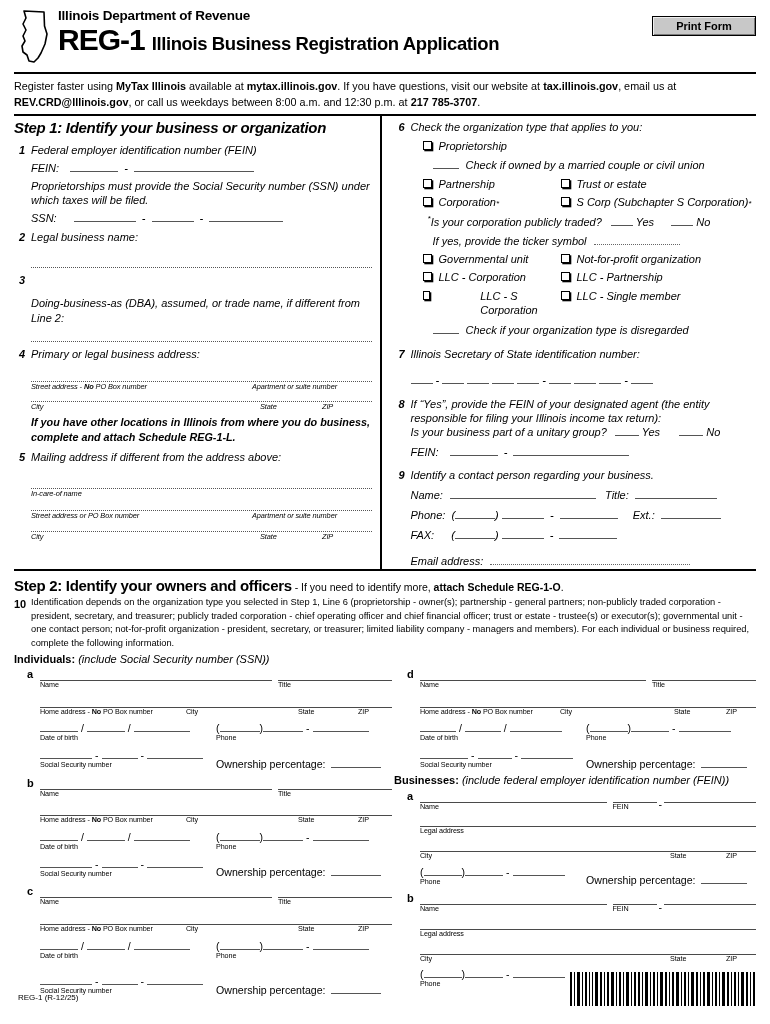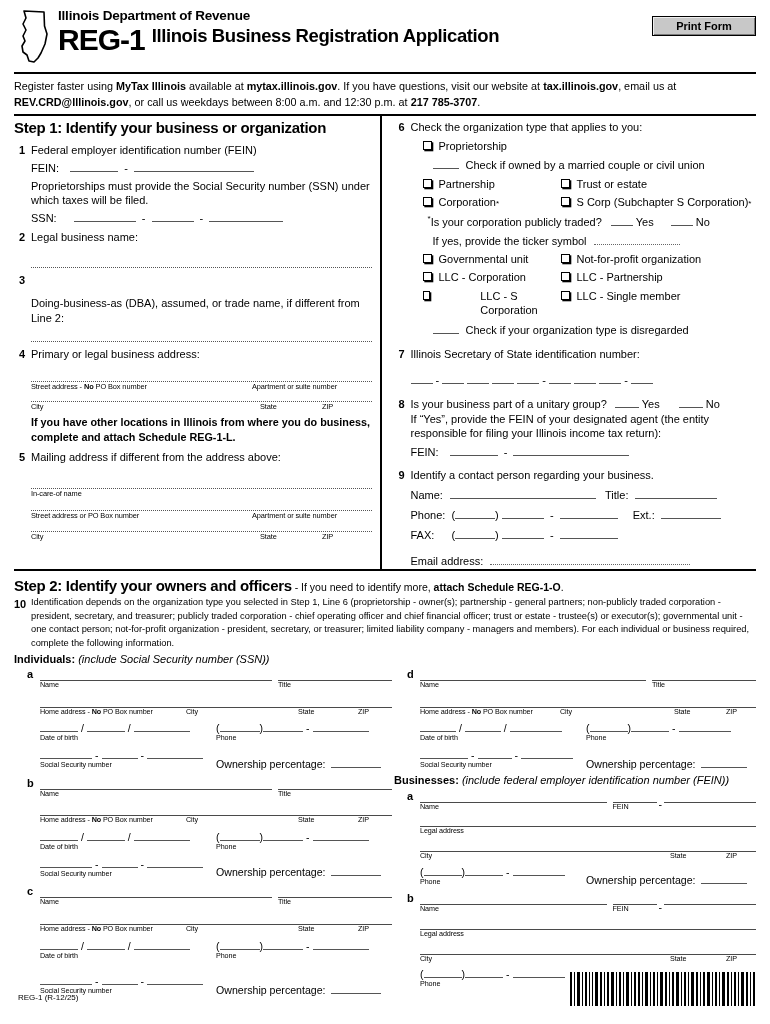--- a/index.html
+++ b/index.html
@@ -13,41 +13,41 @@
     position: relative;
     overflow: hidden;
   }
   .page { width: 770px; height: 1024px; position: relative; padding: 0 14px; }
 
   
   .hdr { display: flex; align-items: flex-start; padding-top: 8px; position: relative; }
   .il-logo { width: 42px; height: 58px; flex: 0 0 42px; }
   .hdr-text { padding-left: 2px; }
   .dept { font-size: 13.5px; font-weight: bold; letter-spacing: -0.2px; line-height: 1.15; }
-  .titleline { display: flex; align-items: flex-start; gap: 7px; margin-top: 1px; }
+  .titleline { display: flex; align-items: flex-end; gap: 7px; margin-top: 1px; }
   .formno { font-size: 30px; font-weight: bold; letter-spacing: -1px; line-height: 1; }
   .formtitle { font-size: 18.5px; font-weight: bold; letter-spacing: -0.4px; }
   .print-btn {
     position: absolute; right: 0; top: 16px;
     width: 104px; height: 20px;
     background: #c8c8c8;
     border: 1px solid #000;
     box-shadow: inset 1px 1px 0 #efefef, inset -1px -1px 0 #7a7a7a;
     font-size: 11px; font-weight: bold;
     display: flex; align-items: center; justify-content: center;
     cursor: pointer;
   }
 
   .rule-thick { border-top: 2.5px solid #000; margin-top: 6px; }
 
   .intro { font-size: 10.8px; line-height: 1.45; padding: 5px 0 4px 0; }
   .intro b { font-weight: bold; }
 
   
-  .step-box { border: 2.5px solid #000; border-left: none; border-right: none; }
+  .step-box { border: 2.5px solid #000; border-left: none; border-right: none; font-style: italic; }
   .step-head { font-size: 15px; font-weight: bold; letter-spacing: -0.3px; padding: 3px 0 2px 0; }
   .step-head .sub { font-size: 10.5px; font-weight: normal; letter-spacing: 0; }
   .step-head .sub b { font-weight: bold; }
 
   .cols { display: flex; }
   .col-l { width: 366px; flex: 0 0 366px; padding-right: 8px; }
   .col-div { width: 1.5px; background: #000; flex: 0 0 1.5px; }
   .col-r { flex: 1; padding-left: 12px; }
 
   
@@ -315,28 +315,28 @@
               <span class="fl" style="width:22px;"></span><span class="ssn-sep">-</span><span class="fl" style="width:22px;"></span>
               <span class="fl" style="width:22px;"></span>
               <span class="fl" style="width:22px;"></span><span class="ssn-sep">-</span><span class="fl" style="width:22px;"></span>
             </div>
           </div>
         </div>
 
         <div class="q" style="margin-top:9px;">
           <div class="qn">8</div>
           <div class="qb">
+            <div style="line-height:1.3;">If “Yes”, provide the FEIN of your designated agent (the entity responsible for filing your Illinois income tax return):</div>
             <div>
               <span>Is your business part of a unitary group?</span>
               <span class="fl" style="width:24px;margin-left:5px;"></span>
               <span>Yes</span>
               <span class="fl" style="width:24px;margin-left:16px;"></span>
               <span>No</span>
             </div>
-            <div style="line-height:1.3;">If “Yes”, provide the FEIN of your designated agent (the entity responsible for filing your Illinois income tax return):</div>
             <div style="margin-top:5px;">
               <span>FEIN:</span>
               <span class="fl" style="width:48px;margin-left:8px;"></span>
               <span class="ssn-sep">-</span>
               <span class="fl" style="width:116px;"></span>
             </div>
           </div>
         </div>
 
         <div class="q" style="margin-top:8px;">

